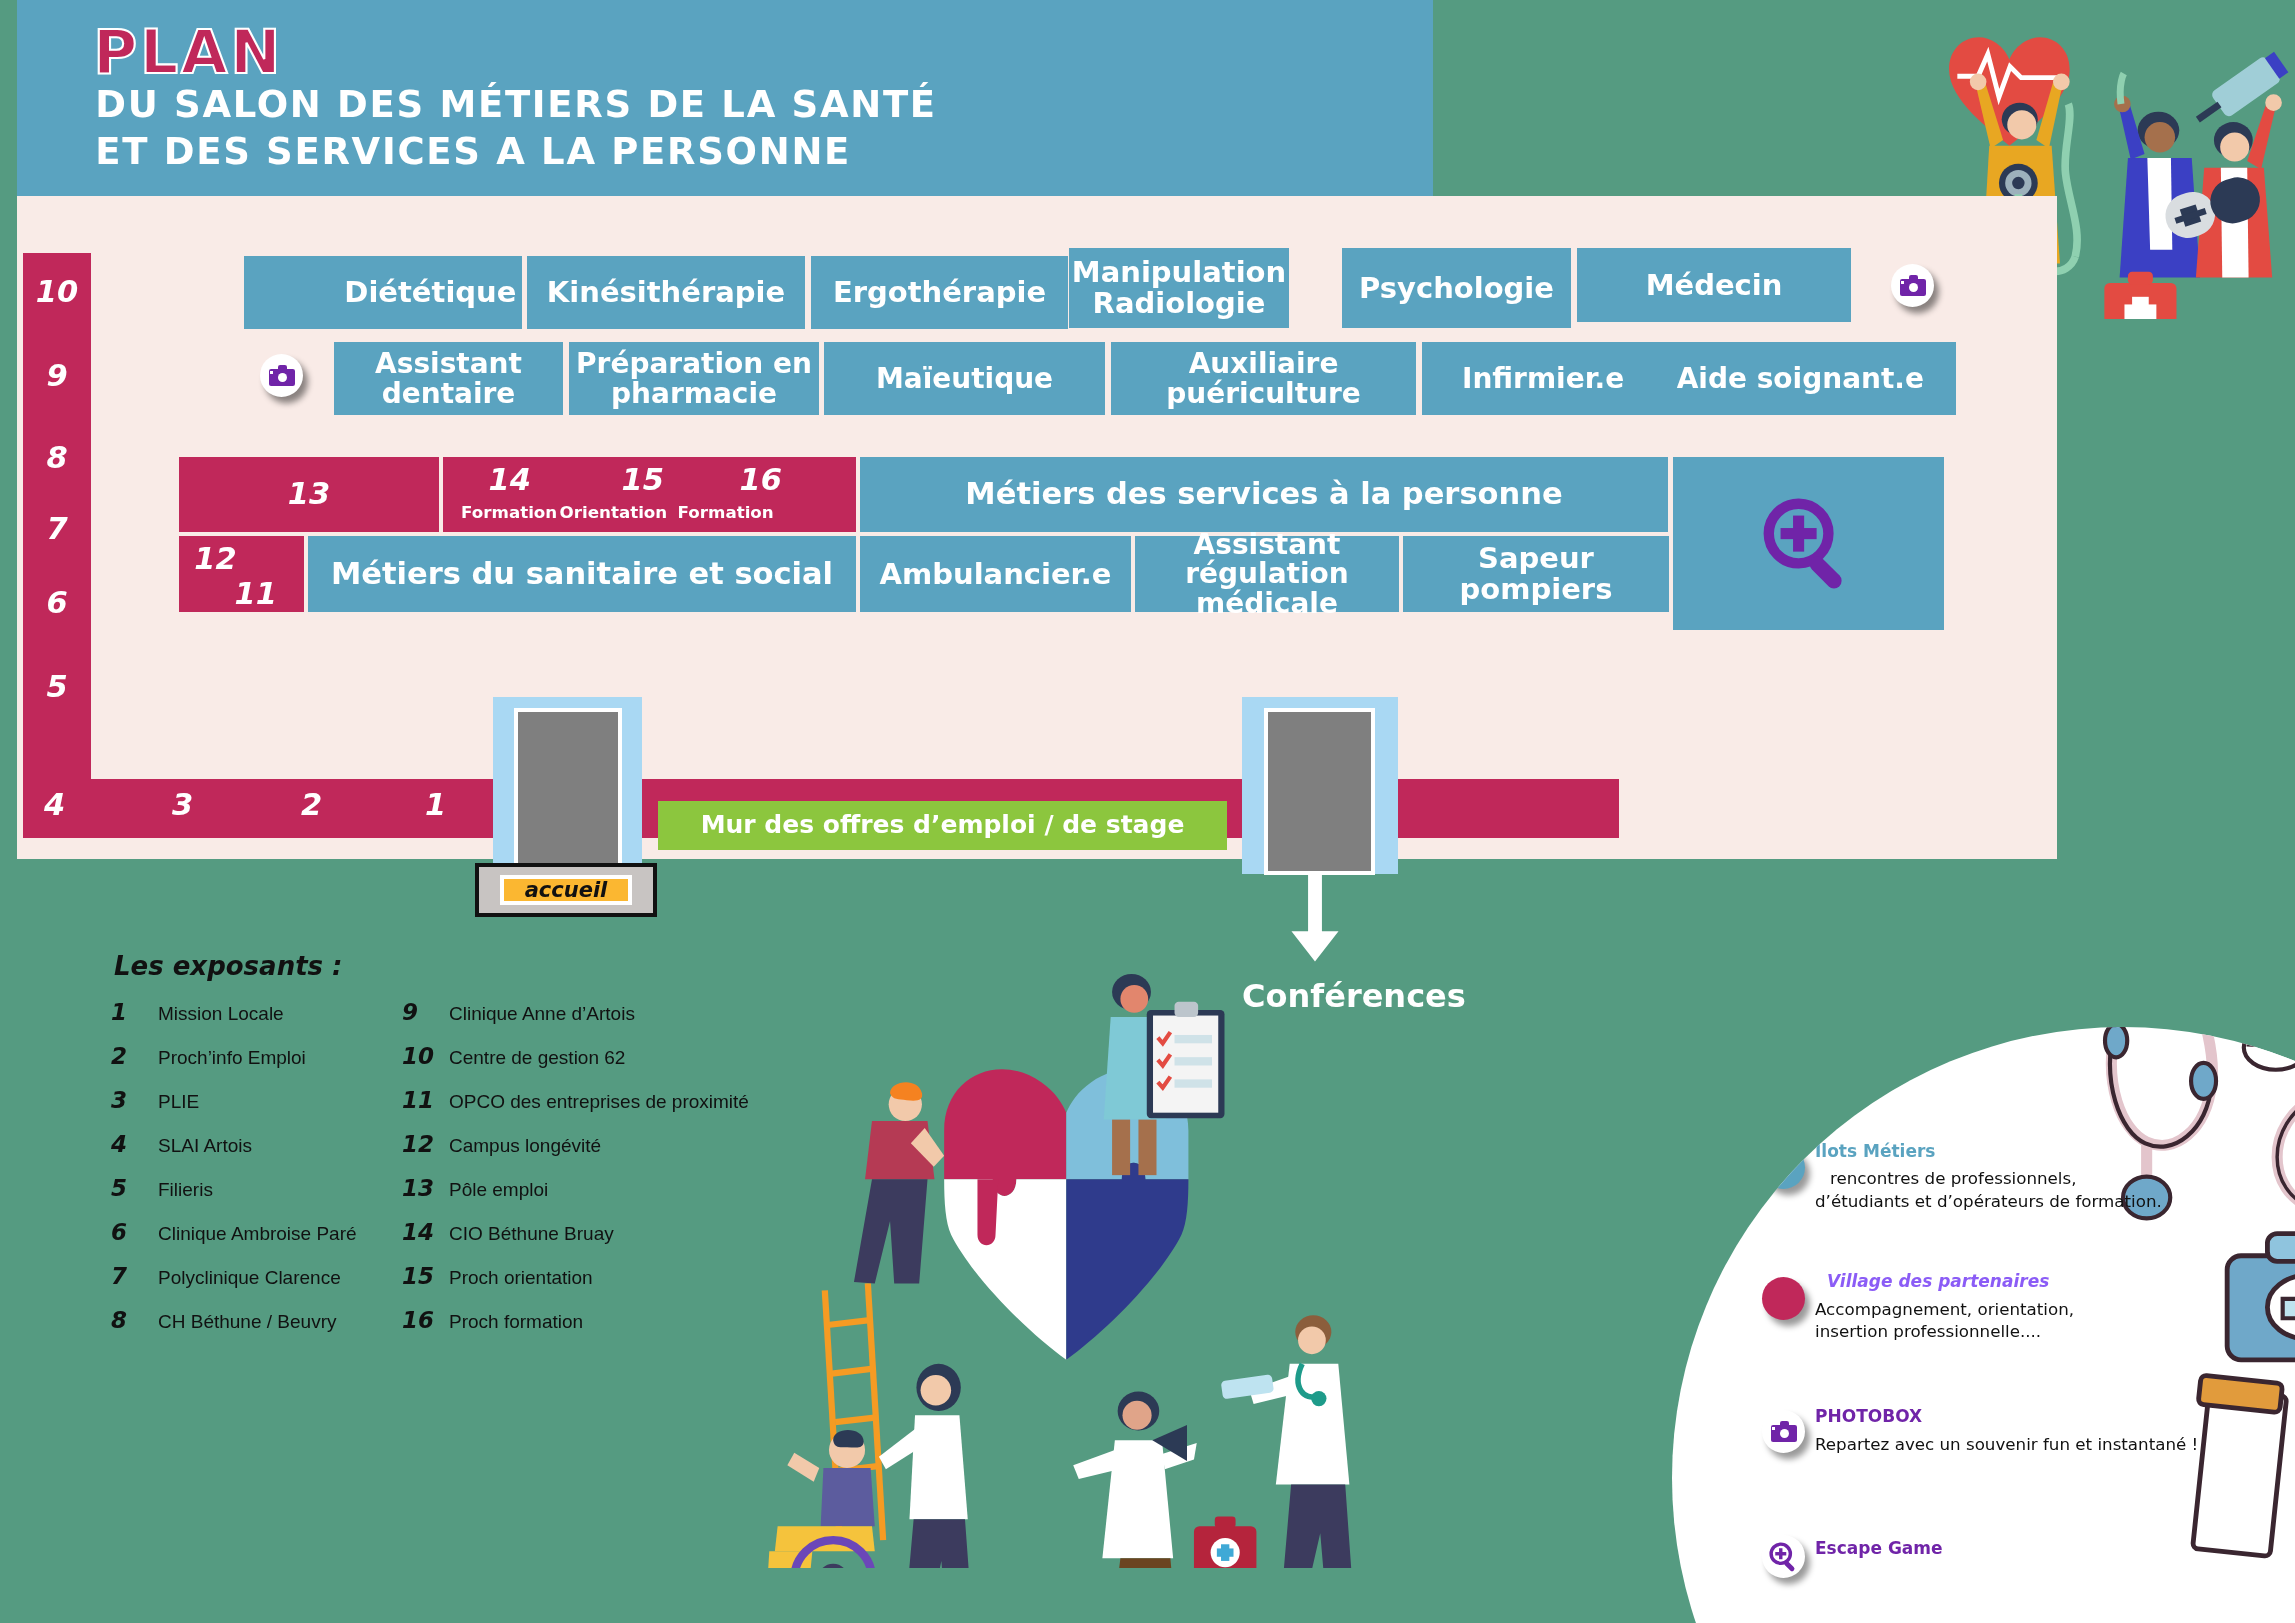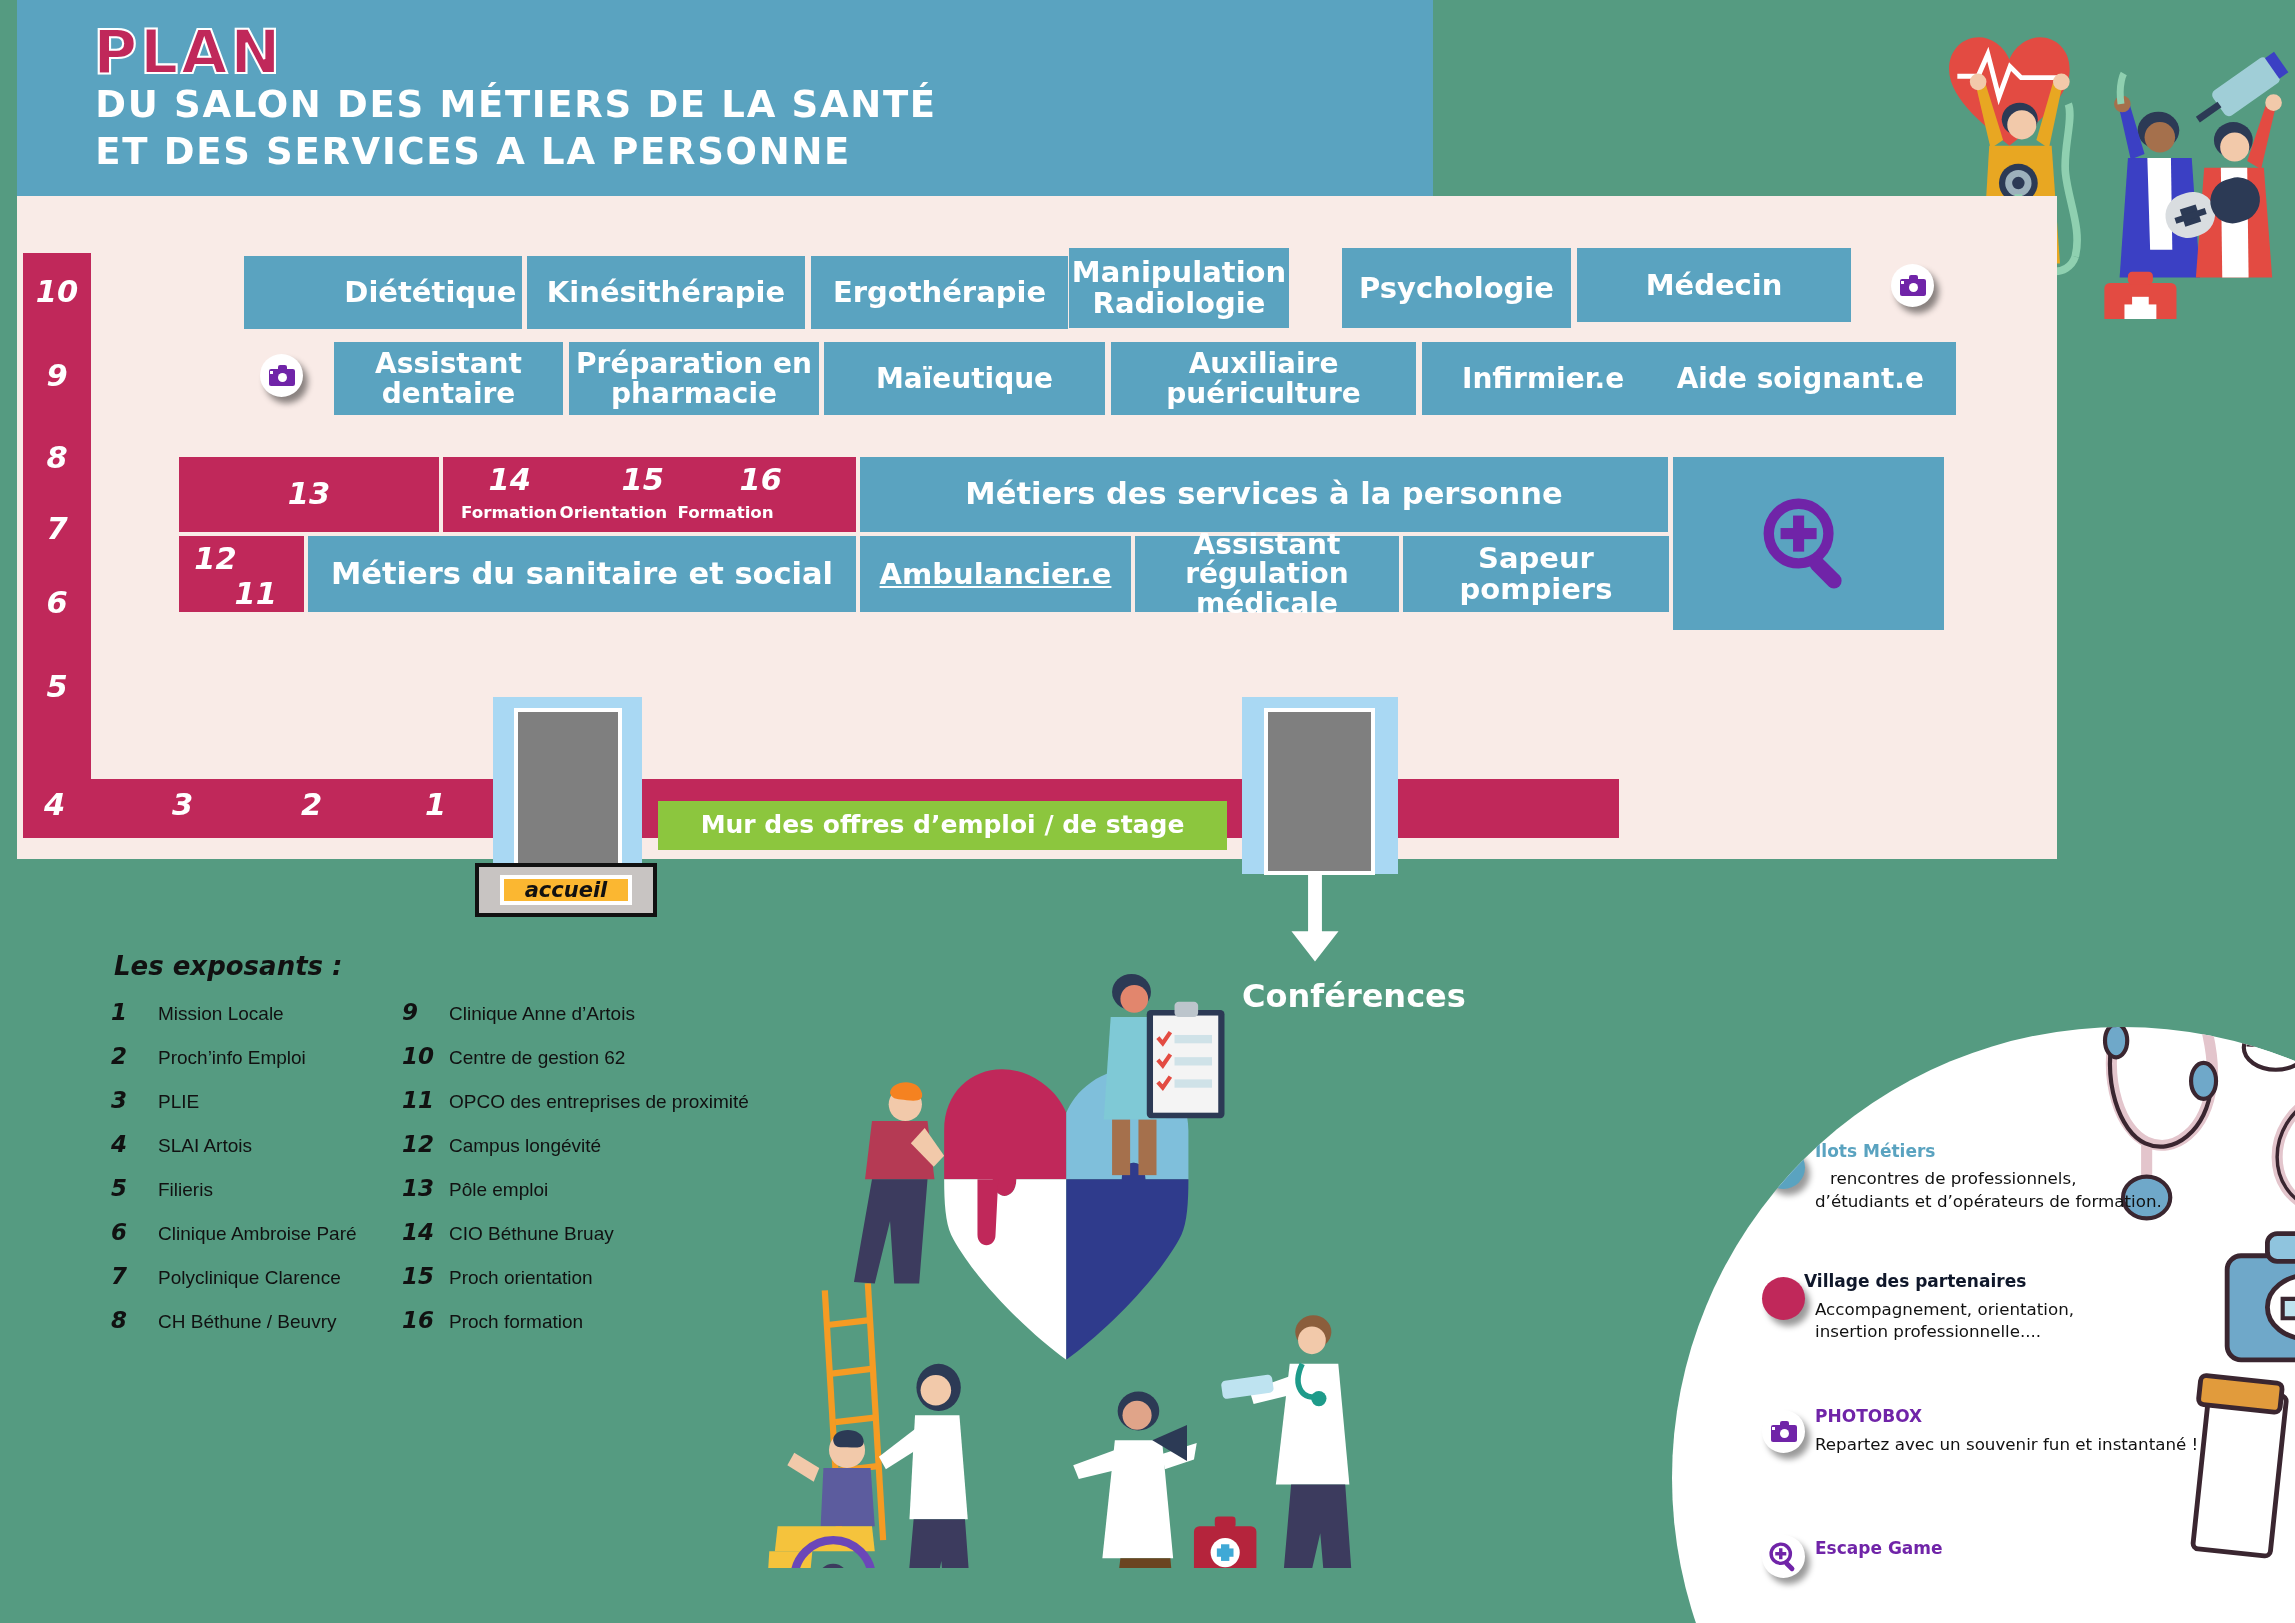--- a/index.html
+++ b/index.html
@@ -308,21 +308,21 @@
 
 <div class="cell red" style="left:179px; top:536px; width:125px; height:76px;">
   <div style="position:relative; width:100%; height:100%;">
     <span style="position:absolute; left:9.7px; top:4.2px; font-size:30.5px; font-style:italic; font-weight:900;">12</span>
     <span style="position:absolute; left:50px; top:39px; font-size:30.5px; font-style:italic; font-weight:900;">11</span>
   </div>
 </div>
 <div class="cell blue" style="left:308px; top:536px; width:548px; height:76px; font-size:30.5px;">
   <span>Métiers du sanitaire et social</span>
 </div>
-<div class="cell blue" style="left:860px; top:536px; width:271px; height:76px; font-size:29px;text-decoration:underline;">
+<div class="cell blue" style="left:860px; top:536px; width:271px; height:76px; font-size:29px;">
   <span>Ambulancier.e</span>
 </div>
 <div class="cell blue" style="left:1135px; top:536px; width:264px; height:76px; font-size:28px;">
   <span>Assistant régulation médicale</span>
 </div>
 <div class="cell blue" style="left:1403px; top:536px; width:266px; height:76px; font-size:29px;">
   <span>Sapeur pompiers</span>
 </div>
 
 <div class="stand-outer" style="left:493px; top:697px; width:149px; height:177px;"></div>
@@ -555,21 +555,21 @@
 
   <div class="legend-item">
     <div class="legend-dot" style="left:90px; top:119px; background:#5AA3C0;"></div>
     <div class="legend-title" style="left:143px; top:114px; color:#5AA3C0;">Îlots Métiers</div>
     <div class="legend-sub" style="left:158px; top:141px;">rencontres de professionnels,</div>
     <div class="legend-sub" style="left:143px; top:164px;">d’étudiants et d’opérateurs de formation.</div>
   </div>
 
   <div class="legend-item">
     <div class="legend-dot" style="left:90px; top:250px; background:#C0285A;"></div>
-    <div class="legend-title" style="left:132px; top:244px; color:#0f172a;">Village des partenaires</div>
+    <div class="legend-title" style="left:155px; top:244px; color:#8b5cf6;font-style:italic;">Village des partenaires</div>
     <div class="legend-sub" style="left:143px; top:272px;">Accompagnement, orientation,</div>
     <div class="legend-sub" style="left:143px; top:294px;">insertion professionnelle....</div>
   </div>
 
   <div class="legend-item">
     <div class="legend-dot" style="left:90px; top:383px; background:#ffffff; display:flex; align-items:center; justify-content:center;">
       <div class="cam-glyph">
         <div class="cam-bump"></div>
           <div class="cam-body"></div>
           <div class="cam-lens"></div>

